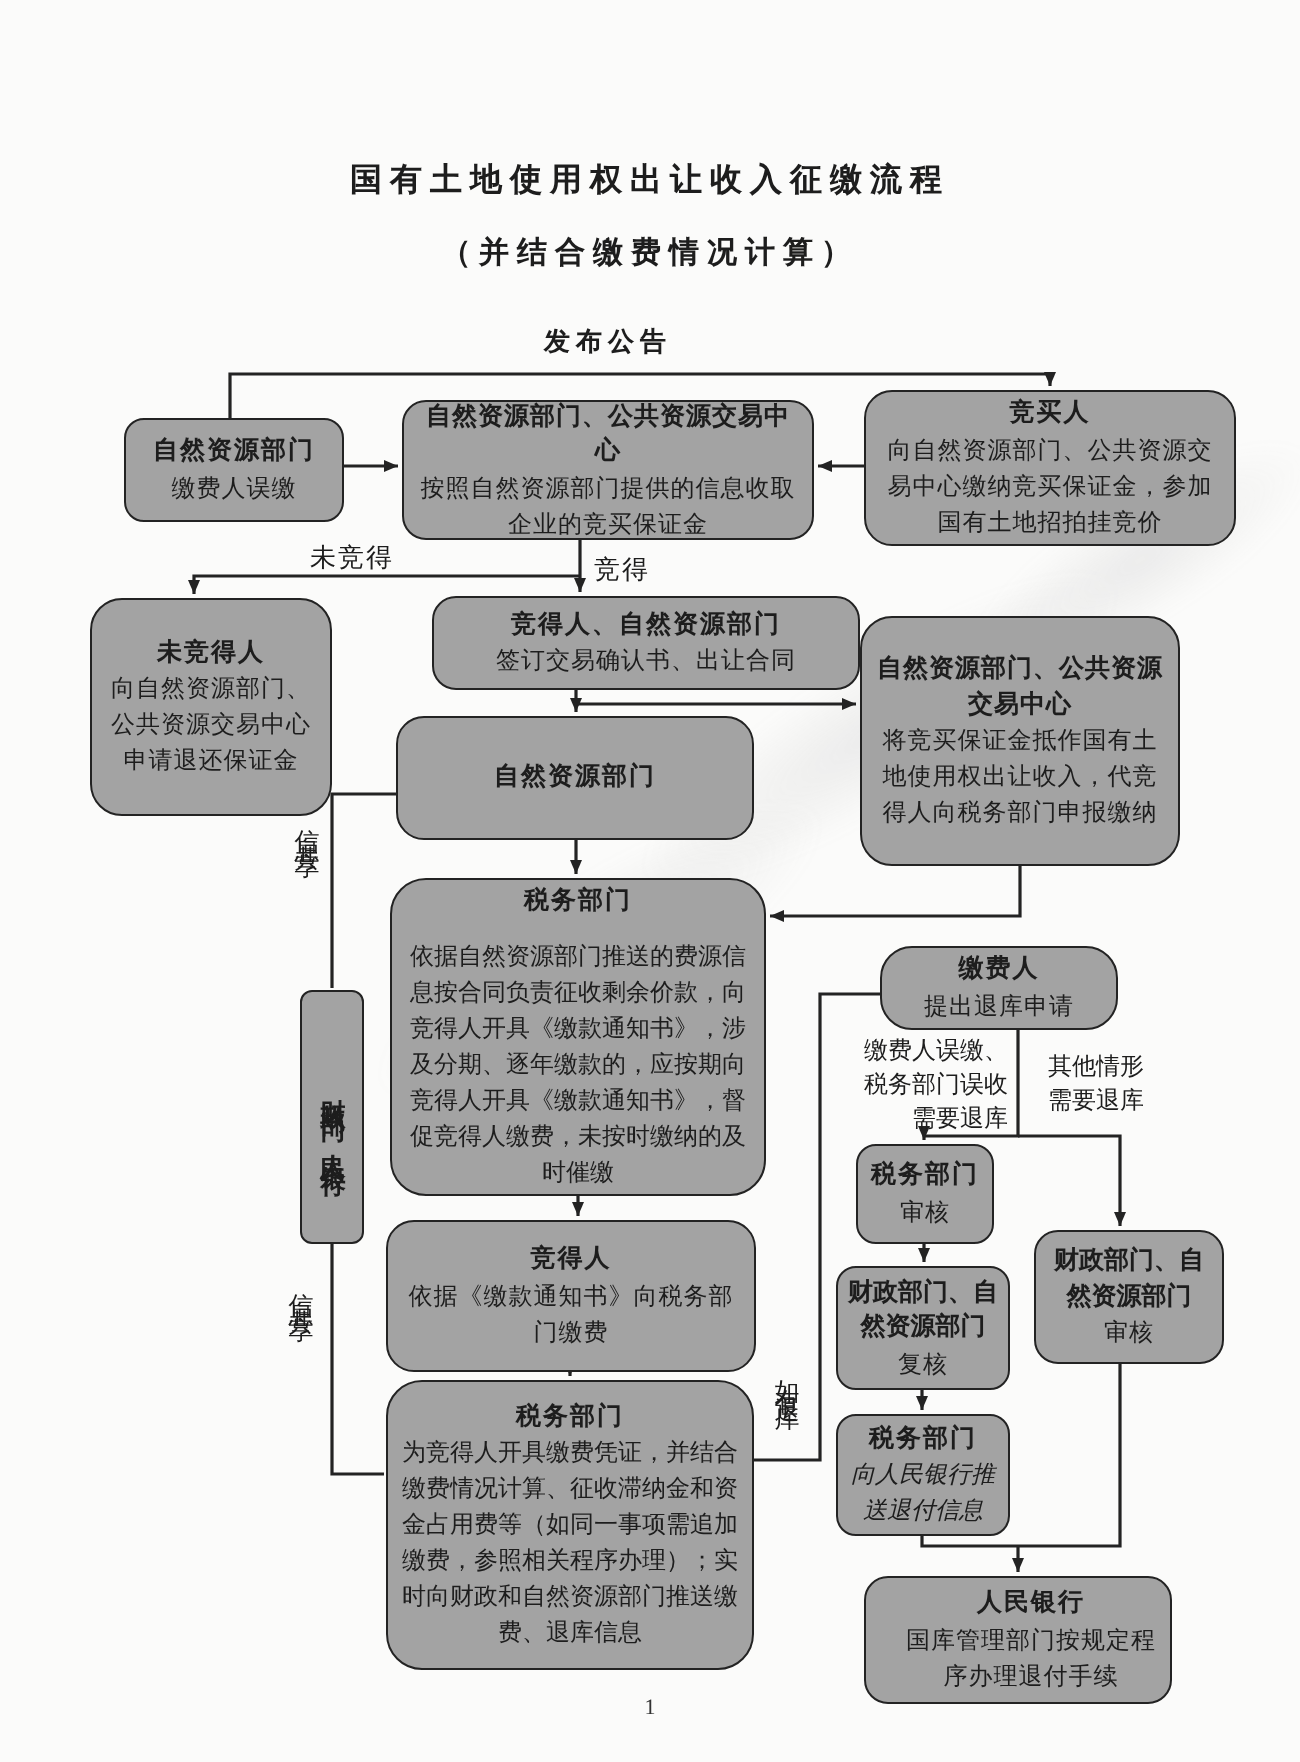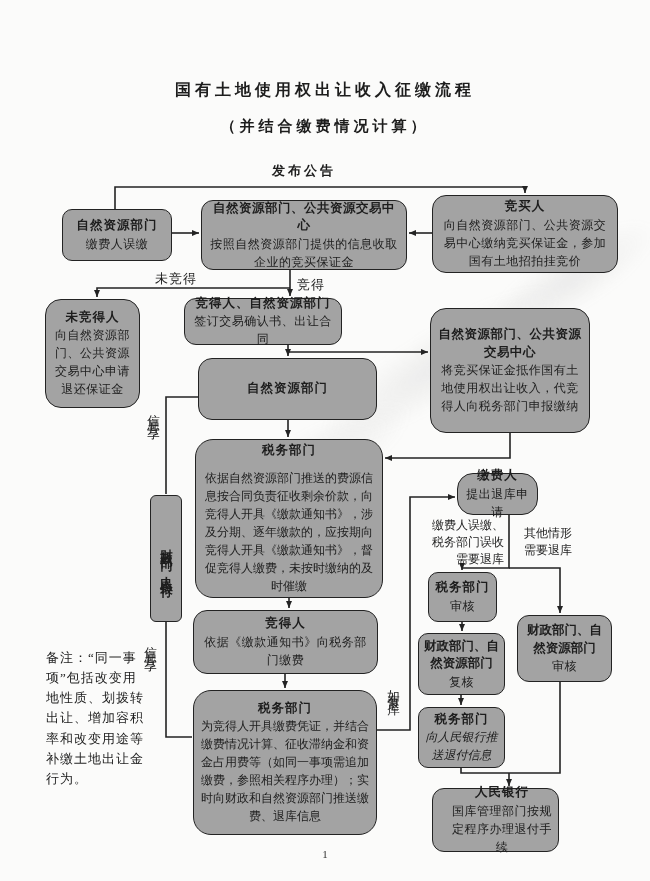--- a/index.html
+++ b/index.html
@@ -92,57 +92,57 @@
   <div class="box" style="left:201px;top:200px;width:206px;height:70px;border-radius:12px;">
     <div class="bt" style="letter-spacing:0.5px;">自然资源部门、公共资源交易中心</div>
     <div class="bb">按照自然资源部门提供的信息收取企业的竞买保证金</div>
   </div>
 
   <div class="box" style="left:432px;top:195px;width:186px;height:78px;border-radius:14px;">
     <div class="bt">竞买人</div>
     <div class="bb">向自然资源部门、公共资源交易中心缴纳竞买保证金，参加国有土地招拍挂竞价</div>
   </div>
 
-  <div class="box" style="left:45px;top:299px;width:95px;height:109px;border-radius:16px;">
+  <div class="box" style="left:45px;top:299px;width:121px;height:109px;border-radius:16px;">
     <div class="bt">未竞得人</div>
     <div class="bb">向自然资源部门、公共资源交易中心申请退还保证金</div>
   </div>
 
-  <div class="box" style="left:184px;top:298px;width:158px;height:47px;border-radius:12px;">
+  <div class="box" style="left:216px;top:298px;width:214px;height:47px;border-radius:12px;">
     <div class="bt">竞得人、自然资源部门</div>
     <div class="bb">签订交易确认书、出让合同</div>
   </div>
 
   <div class="box" style="left:430px;top:308px;width:160px;height:125px;border-radius:16px;">
     <div class="bt" style="letter-spacing:0.5px;">自然资源部门、公共资源交易中心</div>
     <div class="bb">将竞买保证金抵作国有土地使用权出让收入，代竞得人向税务部门申报缴纳</div>
   </div>
 
   <div class="box" style="left:198px;top:358px;width:179px;height:62px;border-radius:14px;">
     <div class="bt">自然资源部门</div>
   </div>
 
   <div class="box" style="left:195px;top:439px;width:188px;height:159px;border-radius:18px;">
     <div class="bt">税务部门</div>
     <div class="bb" style="letter-spacing:0;margin-top:10px;">依据自然资源部门推送的费源信息按合同负责征收剩余价款，向竞得人开具《缴款通知书》，涉及分期、逐年缴款的，应按期向竞得人开具《缴款通知书》，督促竞得人缴费，未按时缴纳的及时催缴</div>
   </div>
 
-  <div class="box" style="left:193px;top:610px;width:185px;height:64px;border-radius:14px;">
+  <div class="box" style="left:193px;top:610px;width:185px;height:76px;border-radius:14px;">
     <div class="bt">竞得人</div>
     <div class="bb">依据《缴款通知书》向税务部门缴费</div>
   </div>
 
   <div class="box" style="left:193px;top:690px;width:184px;height:145px;border-radius:18px;">
     <div class="bt">税务部门</div>
     <div class="bb" style="letter-spacing:0;">为竞得人开具缴费凭证，并结合缴费情况计算、征收滞纳金和资金占用费等（如同一事项需追加缴费，参照相关程序办理）；实时向财政和自然资源部门推送缴费、退库信息</div>
   </div>
 
   <div class="box vbox" style="left:150px;top:495px;width:32px;height:127px;border-radius:6px;">财政部门、人民银行</div>
 
-  <div class="box" style="left:457px;top:473px;width:81px;height:42px;border-radius:16px;">
+  <div class="box" style="left:440px;top:473px;width:119px;height:42px;border-radius:16px;">
     <div class="bt">缴费人</div>
     <div class="bb">提出退库申请</div>
   </div>
 
   <div class="box" style="left:428px;top:572px;width:69px;height:50px;border-radius:10px;">
     <div class="bt">税务部门</div>
     <div class="bb">审核</div>
   </div>
 
   <div class="box" style="left:418px;top:633px;width:87px;height:62px;border-radius:10px;padding:2px 3px;">
@@ -153,21 +153,20 @@
   <div class="box" style="left:418px;top:707px;width:87px;height:61px;border-radius:10px;padding:2px 3px;">
     <div class="bt">税务部门</div>
     <div class="bb" style="letter-spacing:0;font-style:italic;">向人民银行推送退付信息</div>
   </div>
 
   <div class="box" style="left:517px;top:615px;width:95px;height:67px;border-radius:12px;padding:2px 3px;">
     <div class="bt" style="letter-spacing:0;">财政部门、自然资源部门</div>
     <div class="bb">审核</div>
   </div>
 
-  <div class="box" style="left:432px;top:788px;width:127px;height:64px;border-radius:12px;padding-left:18px;">
+  <div class="box" style="left:432px;top:788px;width:154px;height:64px;border-radius:12px;padding-left:18px;">
     <div class="bt">人民银行</div>
     <div class="bb">国库管理部门按规定程序办理退付手续</div>
   </div>
 
-  <div class="note">备注：“同一事项”包括改变用地性质、划拨转出让、增加容积率和改变用途等补缴土地出让金行为。</div>
   <div class="pagenum">1</div>
 
 </div>
 
 </body></html>

